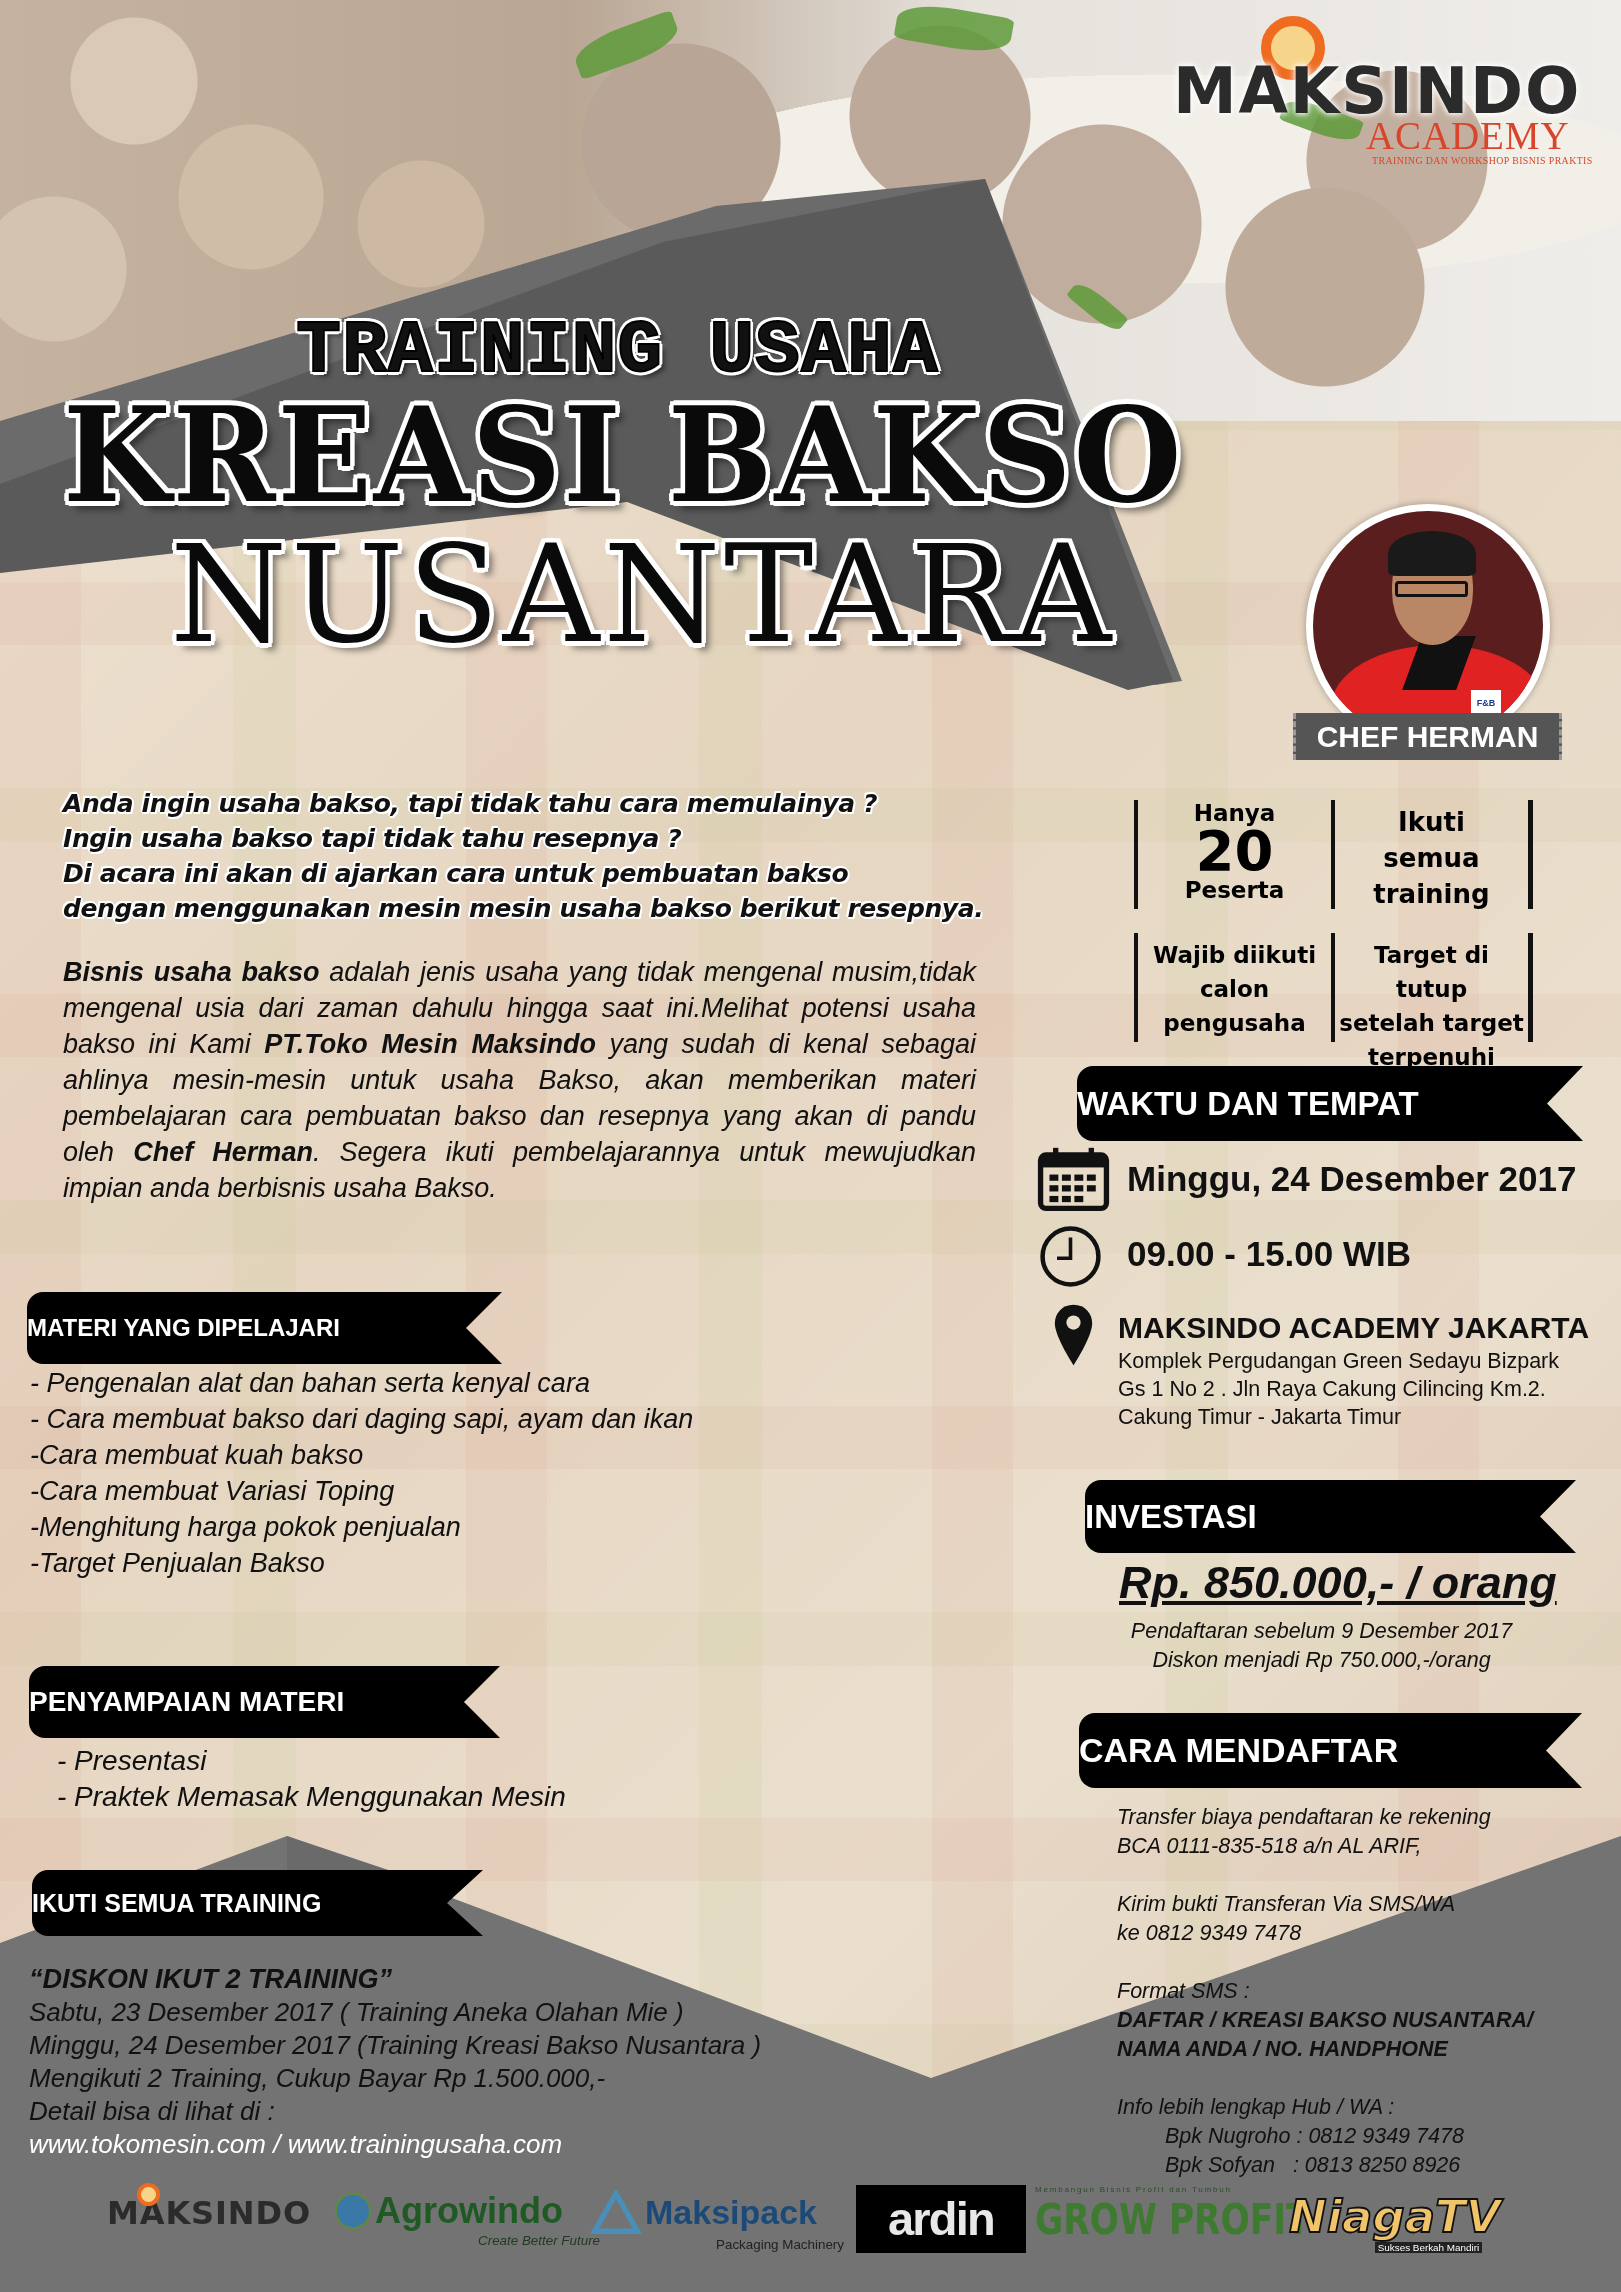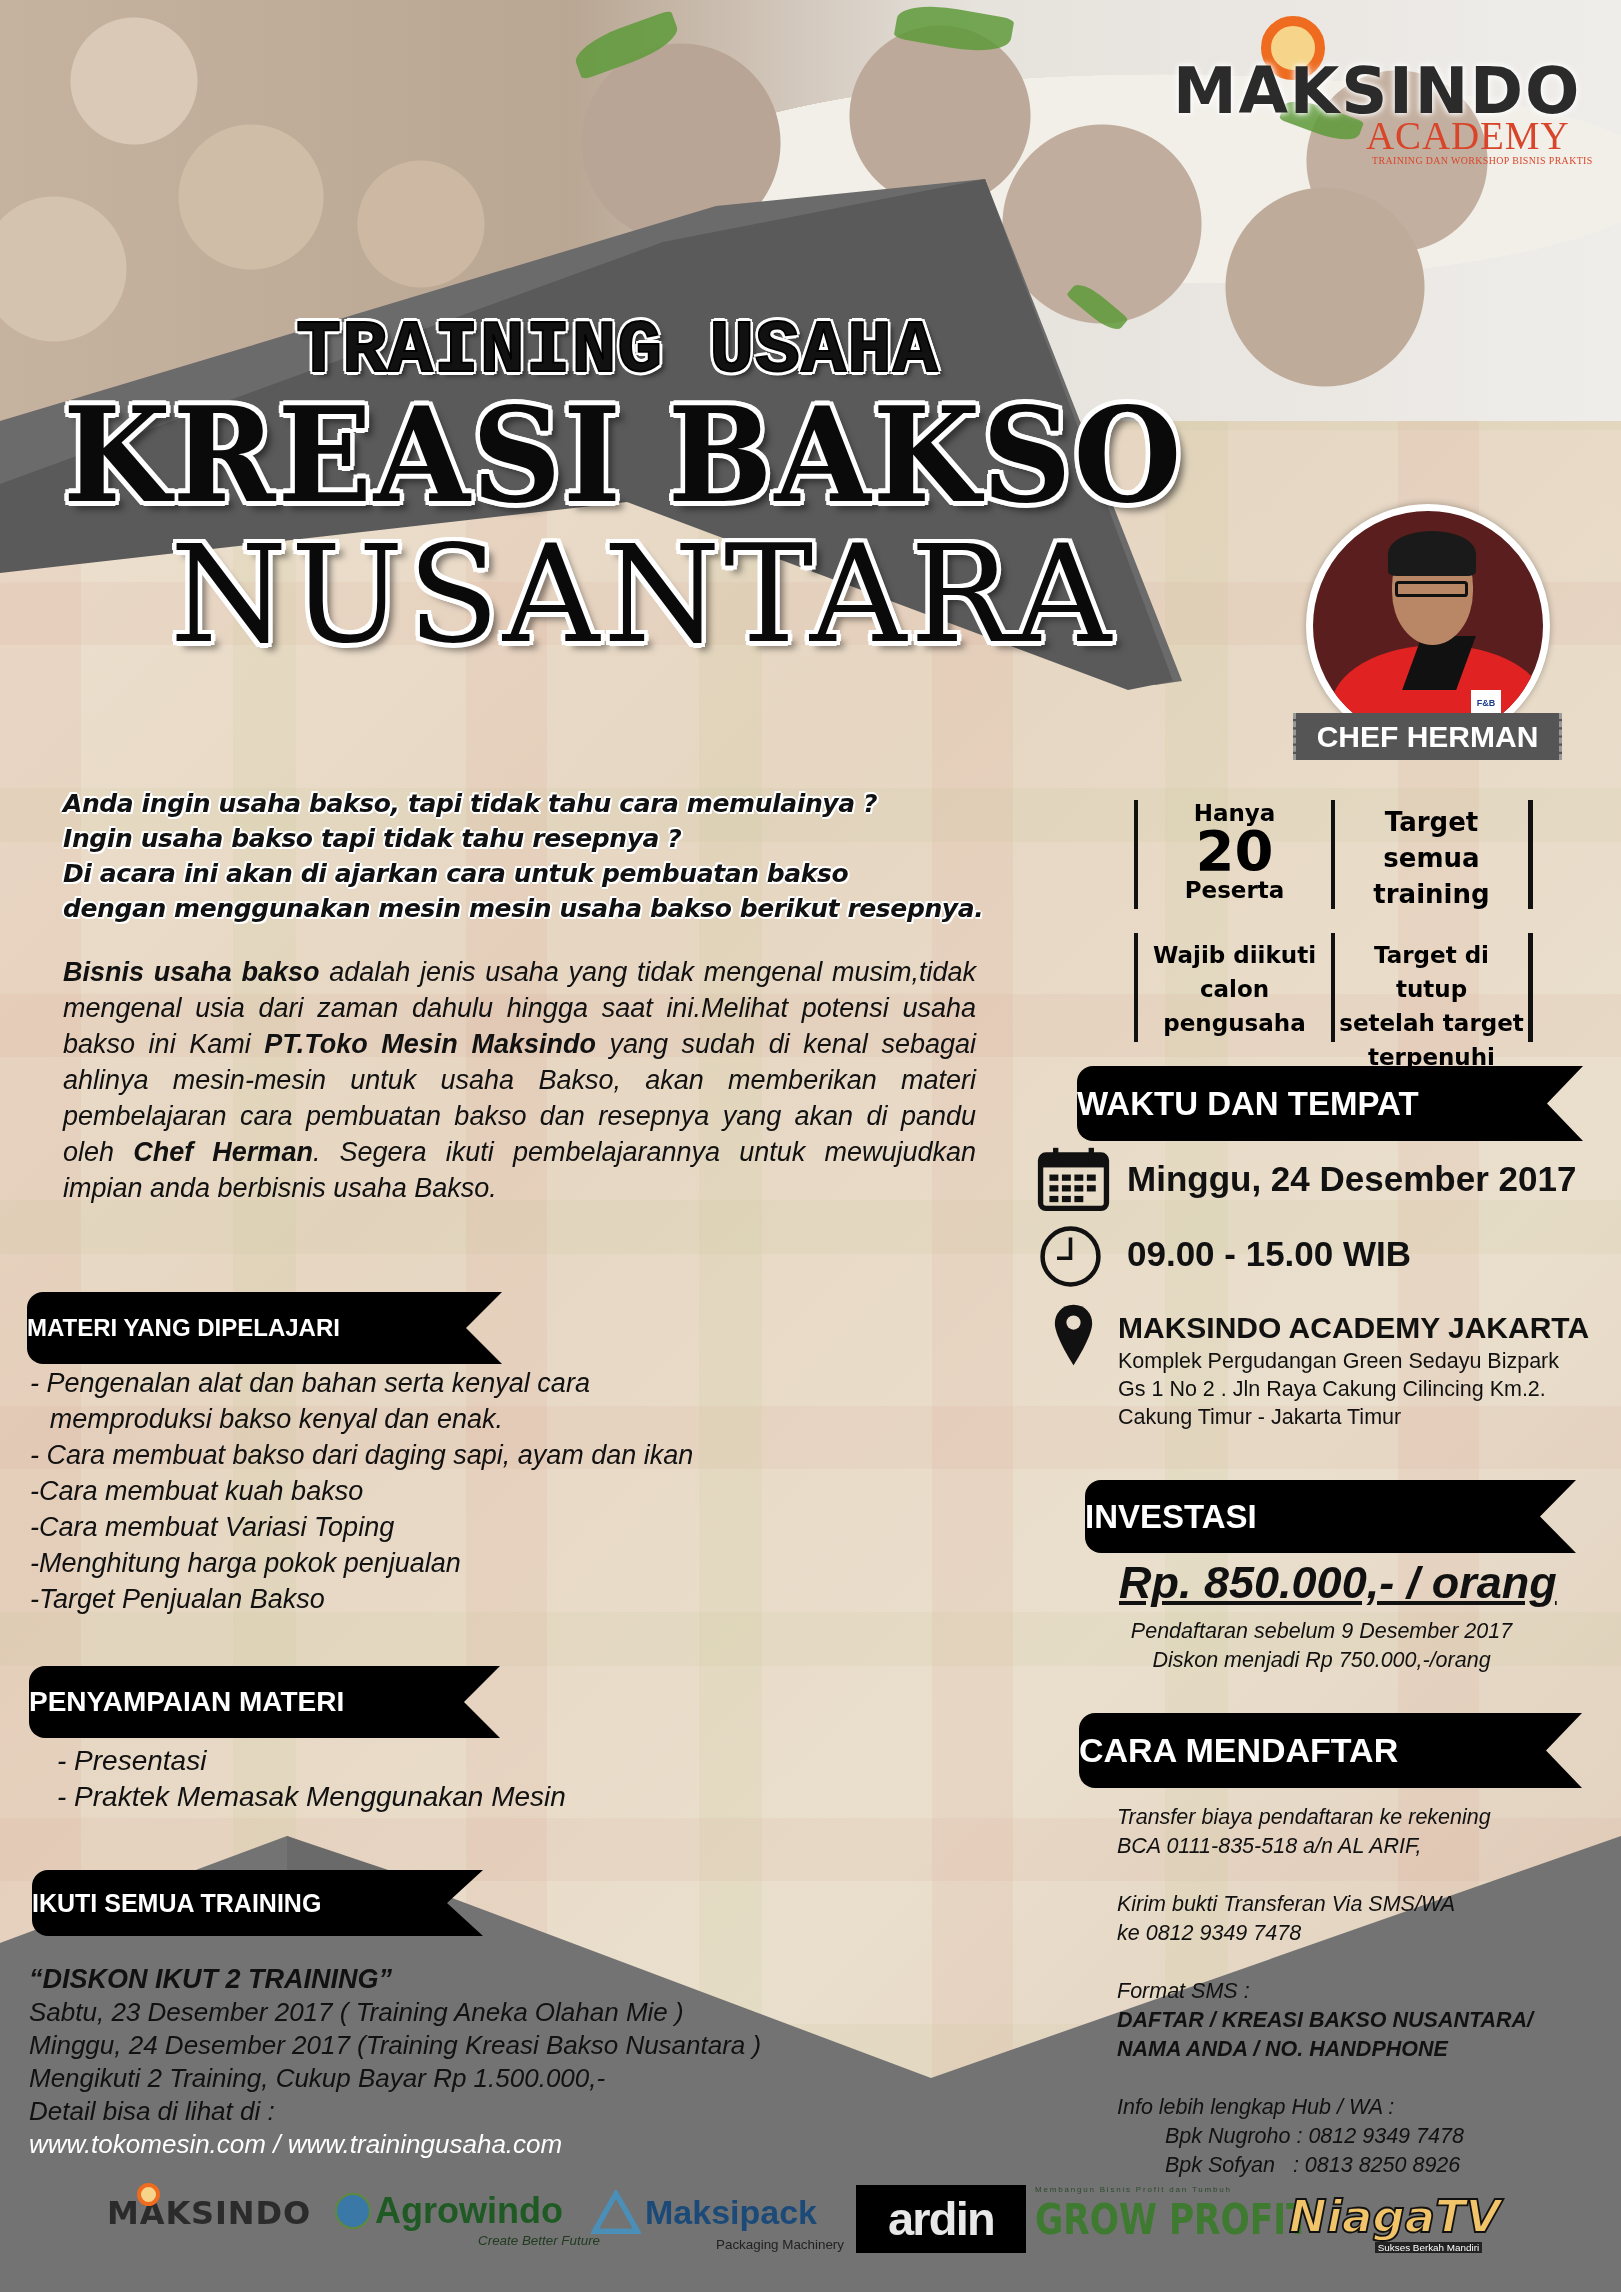--- a/index.html
+++ b/index.html
@@ -219,21 +219,21 @@
 
   <div class="desc"><b>Bisnis usaha bakso</b><span> adalah jenis usaha yang tidak mengenal musim,tidak mengenal usia dari zaman dahulu hingga saat ini.Melihat potensi usaha bakso ini Kami </span><b>PT.Toko Mesin Maksindo</b><span> yang sudah di kenal sebagai ahlinya mesin-mesin untuk usaha Bakso, akan memberikan materi pembelajaran cara pembuatan bakso dan resepnya yang akan di pandu oleh </span><b>Chef Herman</b><span>. Segera ikuti pembelajarannya untuk mewujudkan impian anda berbisnis usaha Bakso.</span></div>
 
   <div class="stats">
     <div class="stat" style="left:0;top:0;height:109px;">
       <div style="font-size:23px;line-height:23px;margin-top:1.8px">Hanya</div>
       <div style="font-size:56px;line-height:52px">20</div>
       <div style="font-size:23px;line-height:27px">Peserta</div>
     </div>
     <div class="stat" style="left:197px;top:0;height:109px;padding-top:3.6px;font-size:26px;line-height:36px">
-      <div>Target</div>
+      <div>Ikuti</div>
       <div>semua</div>
       <div>training</div>
     </div>
     <div class="stat-end" style="left:394px;top:0;height:109px"></div>
     <div class="stat" style="left:0;top:133px;height:109px;padding-top:5.4px;font-size:23px;line-height:34px">
       <div>Wajib diikuti</div>
       <div>calon</div>
       <div>pengusaha</div>
     </div>
     <div class="stat" style="left:197px;top:133px;height:109px;padding-top:5.4px;font-size:23px;line-height:34px">
@@ -242,21 +242,20 @@
       <div>terpenuhi</div>
     </div>
     <div class="stat-end" style="left:394px;top:133px;height:109px"></div>
   </div>
 
   <div class="ribbon" style="left:27px;top:1292px;width:475px;height:72px;font-size:24px;padding-right:36px;">
     <span>MATERI YANG DIPELAJARI</span>
   </div>
   <div class="list" style="left:30px;top:1365px;font-size:27px;line-height:36px;">
     <div>- Pengenalan alat dan bahan serta kenyal cara</div>
-    <div style="padding-left:19.7px">  memproduksi bakso kenyal dan enak.</div>
     <div>- Cara membuat bakso dari daging sapi, ayam dan ikan</div>
     <div>-Cara membuat kuah bakso</div>
     <div>-Cara membuat Variasi Toping</div>
     <div>-Menghitung harga pokok penjualan</div>
     <div>-Target Penjualan Bakso</div>
   </div>
 
   <div class="ribbon" style="left:29px;top:1666px;width:471px;height:72px;font-size:28px;padding-right:32px;">
     <span>PENYAMPAIAN MATERI</span>
   </div>

